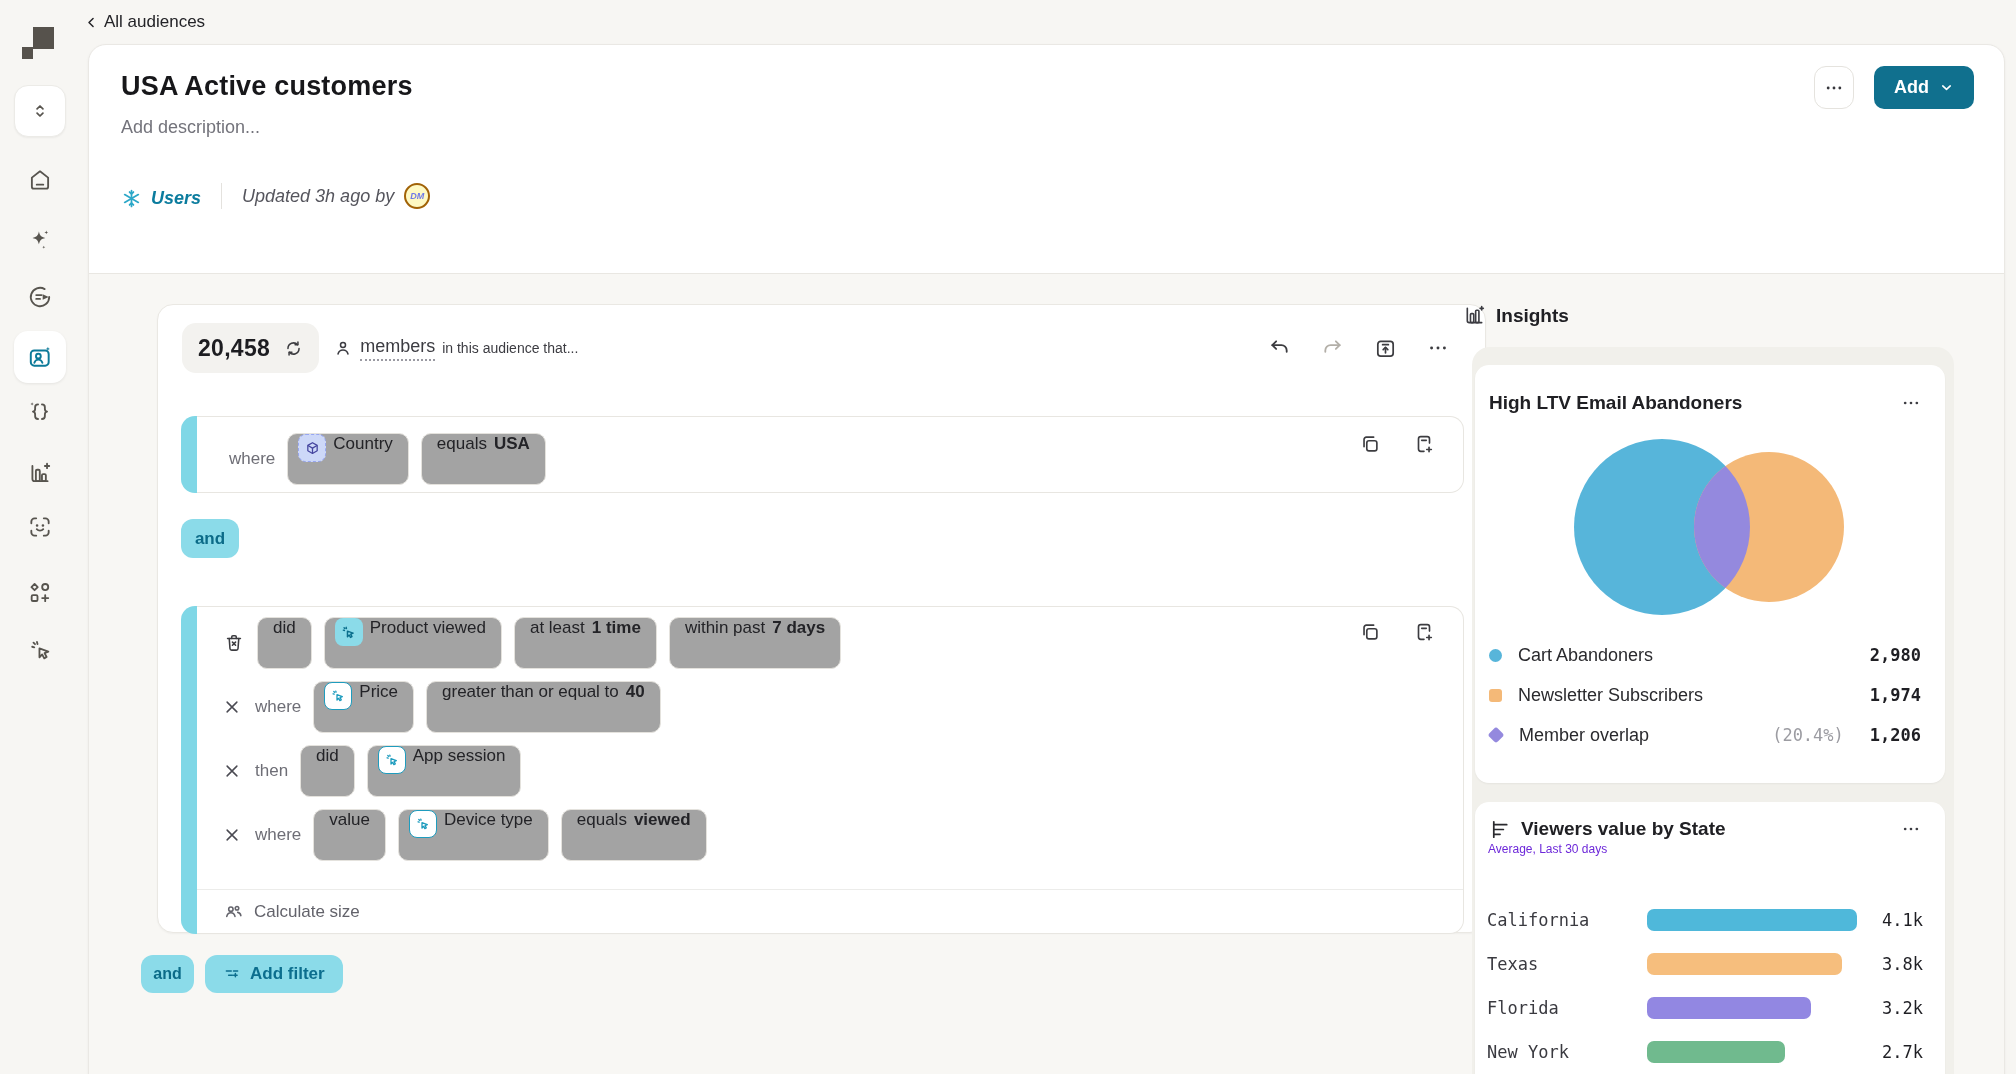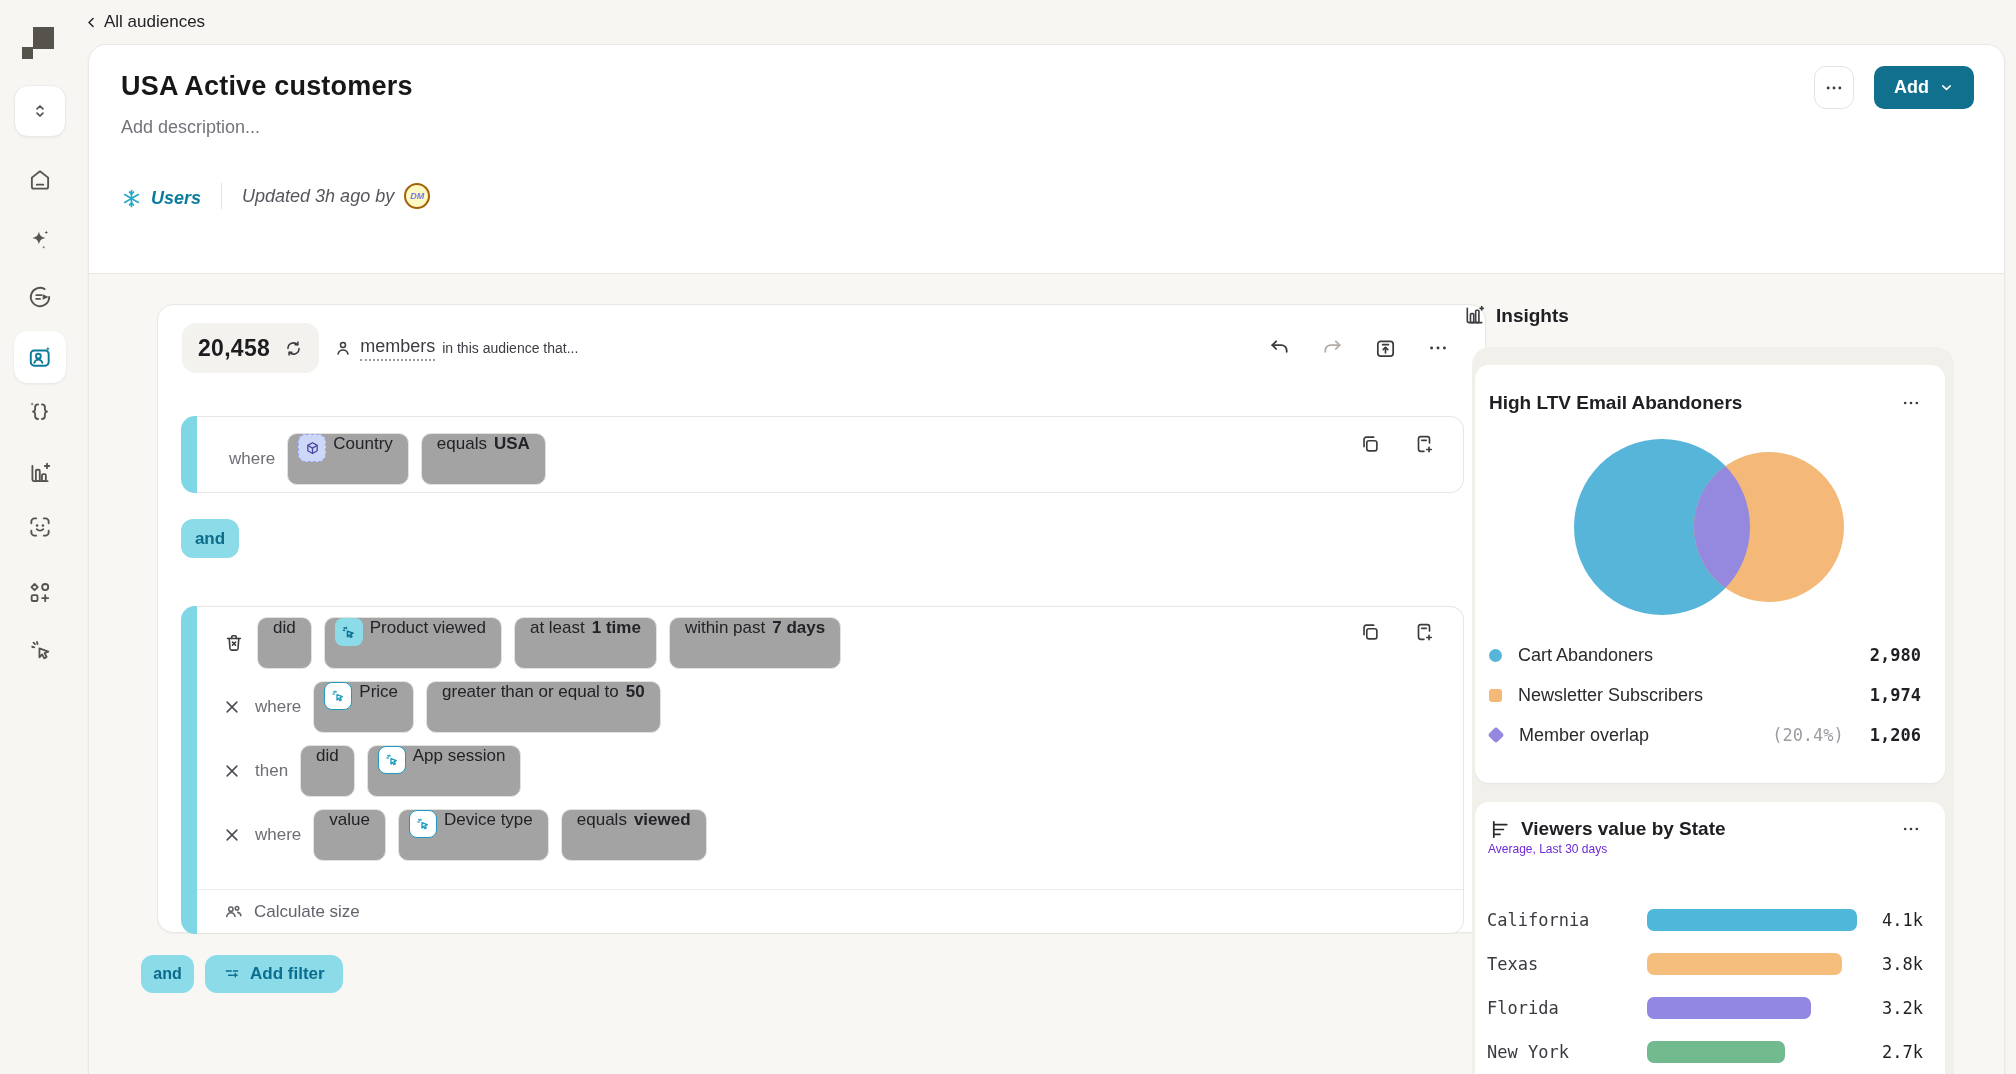--- a/index.html
+++ b/index.html
@@ -423,21 +423,21 @@
                 <span class="pill-icon pi-event-outline">
                     <svg width="16" height="16" viewBox="0 0 24 24" fill="none" stroke="currentColor" stroke-width="2" stroke-linecap="round" stroke-linejoin="round">
                       <path d="M10.5 10l8 2.9-3.4 1.4 1.8 3.5-2.1 1.1-1.8-3.4-2.5 2.6z"></path>
                       <path d="M8.7 4.7l.4 1.6M4.7 8.7l1.6.4M5.7 5.2l1.1 1.1"></path>
                     </svg>
                   </span>
                 <span>Price</span>
               </span>
               <span class="pill">
                 <span>greater than or equal to</span>
-                <span class="val">50</span>
+                <span class="val">40</span>
               </span>
             </div>
             <div class="grow">
               <span class="xbtn">
                   <svg width="18" height="18" viewBox="0 0 24 24" fill="none" stroke="currentColor" stroke-width="2" stroke-linecap="round">
                     <path d="M5.5 5.5l13 13M18.5 5.5l-13 13"></path>
                   </svg>
                 </span>
               <span class="kw">then</span>
               <span class="pill">

